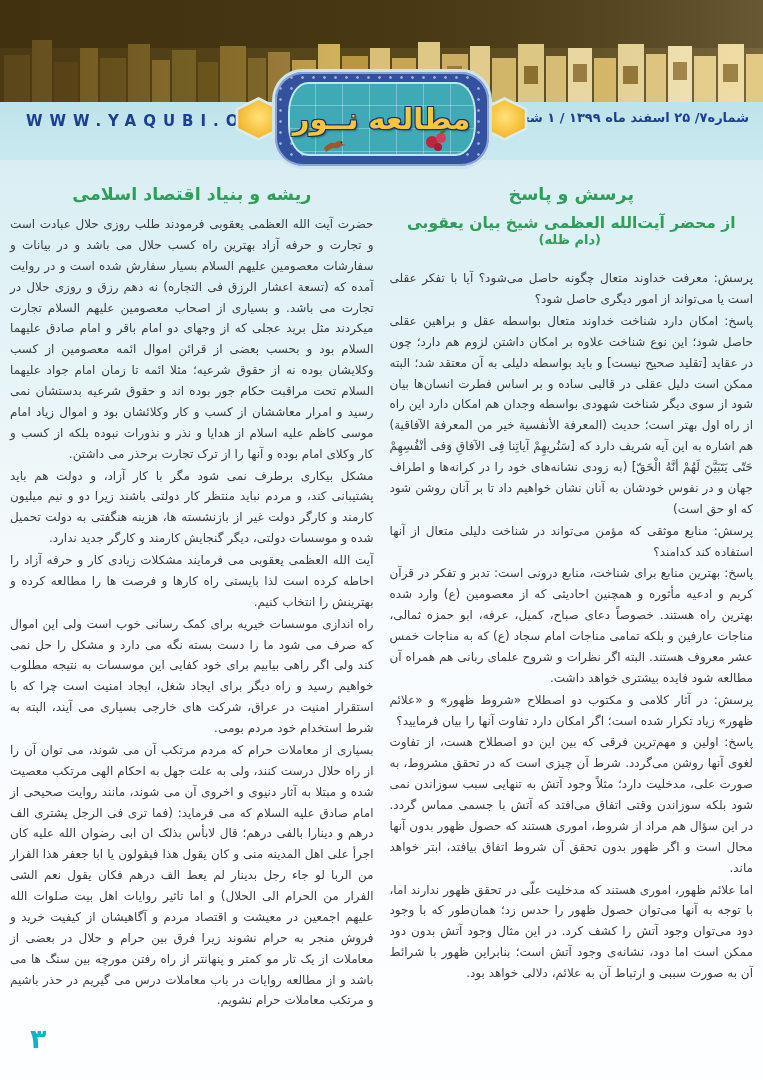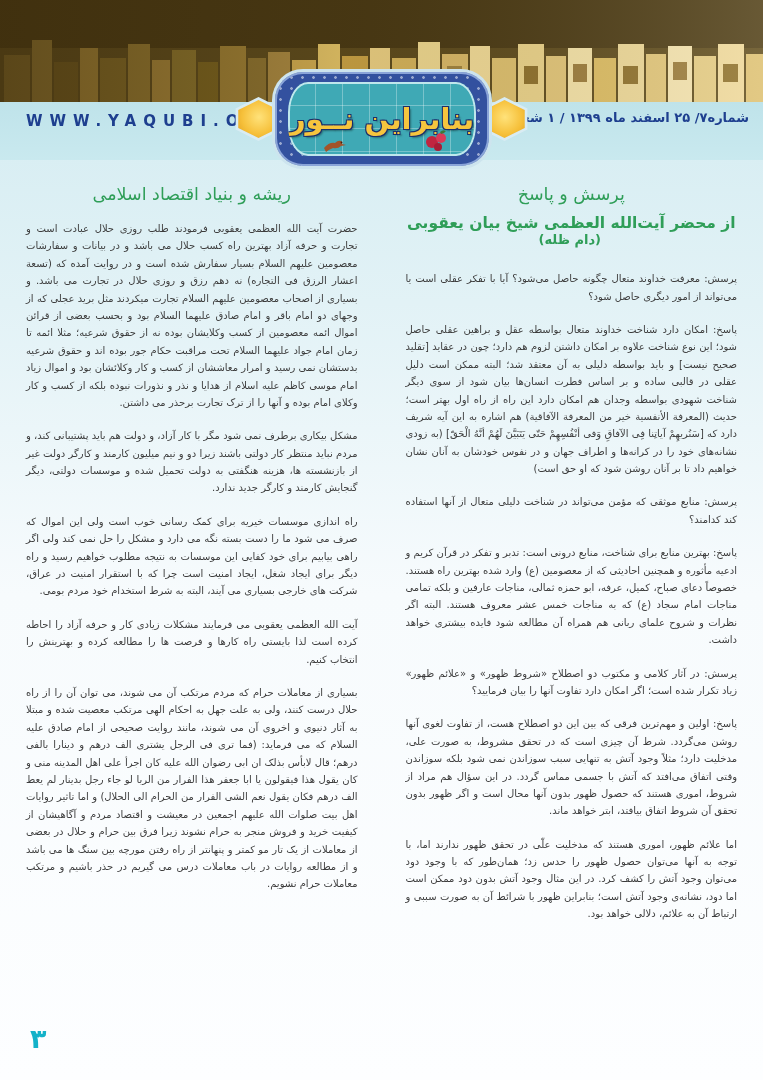--- a/index.html
+++ b/index.html
@@ -82,30 +82,30 @@
   .pomegranate{position:absolute;right:26px;bottom:2px;}
 
   
   .content{
     position:absolute;top:166px;left:0;right:0;
     padding:16px 10px 0 10px;
     display:flex;gap:16px;direction:rtl;
   }
   .col{flex:1;min-width:0;direction:rtl;}
   .col-heading{
-    text-align:center;font-size:17.5px;font-weight:normal;color:#2f9e58;
+    text-align:center;font-size:17.5px;font-weight:bold;color:#2f9e58;
     margin:2px 0 10px;
   }
   .sub-heading{
     text-align:center;font-size:15.5px;font-weight:bold;color:#2f9e58;
     margin:0 0 14px;
   }
   .sub-note{font-size:13px;vertical-align:super;font-weight:bold;margin-right:3px;}
   .para{
-    margin:16px;font-size:10px;line-height:1.74;color:#3d3d3d;
+    margin:0;font-size:12px;line-height:1.74;color:#3d3d3d;
     text-align:justify;text-justify:inter-word;direction:rtl;
   }
   .para + .para{margin-top:1px;}
 
   
   .page-number{
     position:absolute;left:30px;bottom:26px;
     font-size:27px;font-weight:bold;color:#14b2c9;
   }
 </style>
@@ -172,21 +172,21 @@
 
     <div class="website">WWW.YAQUBI.ORG</div>
     <div class="issue-line">شماره۷/ ۲۵ اسفند  ماه ۱۳۹۹ / ۱ شعبان۱۴۴۲</div>
 
     <div class="banner">
       <div class="hex-wrap hex-left">
           <div class="hex"></div>
         </div>
       <div class="banner-frame">
         <div class="banner-inner">
-          <span class="banner-title">بنابراین نــور</span>
+          <span class="banner-title">مطالعه نــور</span>
           <svg class="bird" width="26" height="18" viewBox="0 0 26 18" aria-hidden="true">
             <path d="M2 14 Q7 8 13 9 Q16 6 19 7 Q21 8 20 10 L24 11 L19 12 Q16 15 11 14 Q6 16 4 18 Z" fill="#a2542a"></path>
             <circle cx="19.5" cy="8.5" r="0.9" fill="#40210f"></circle>
           </svg>
           <svg class="pomegranate" width="28" height="26" viewBox="0 0 28 26" aria-hidden="true">
             <circle cx="10" cy="14" r="6" fill="#c02540"></circle>
             <circle cx="19" cy="10" r="5" fill="#d93a57"></circle>
             <circle cx="16" cy="19" r="4" fill="#a81c35"></circle>
             <path d="M18 4 Q21 1 24 3 Q22 6 19 6 Z" fill="#3d7a3a"></path>
           </svg>
@@ -215,22 +215,22 @@
           <p class="para">پاسخ: اولین و مهم‌ترین فرقی که بین این دو اصطلاح هست، از تفاوت لغوی آنها روشن می‌گردد. شرط آن چیزی است که در تحقق مشروط، به صورت علی، مدخلیت دارد؛ مثلاً وجود آتش به تنهایی سبب سوزاندن نمی شود بلکه سوزاندن وقتی اتفاق می‌افتد که آتش با جسمی مماس گردد. در این سؤال هم مراد از شروط، اموری هستند که حصول ظهور بدون آنها محال است و اگر ظهور بدون تحقق آن شروط اتفاق بیافتد، ابتر خواهد ماند.</p>
           <p class="para">اما علائم ظهور، اموری هستند که مدخلیت علّی در تحقق ظهور ندارند اما، با توجه به آنها می‌توان حصول ظهور را حدس زد؛ همان‌طور که با وجود دود می‌توان وجود آتش را کشف کرد. در این مثال وجود آتش بدون دود ممکن است اما دود، نشانه‌ی وجود آتش است؛ بنابراین ظهور با شرائط آن به صورت سببی و ارتباط آن به علائم، دلالی خواهد بود.</p>
         </div>
     </div>
 
     <div class="col">
       <div class="col-heading">ریشه و بنیاد اقتصاد اسلامی</div>
       <div>
           <p class="para">حضرت آیت الله العظمی یعقوبی فرمودند طلب روزی حلال عبادت است و تجارت و حرفه آزاد بهترین راه کسب حلال می باشد و در بیانات و سفارشات معصومین علیهم السلام بسیار سفارش شده است و در روایت آمده که (تسعة اعشار الرزق فی التجاره) نه دهم رزق و روزی حلال در تجارت می باشد. و بسیاری از اصحاب معصومین علیهم السلام تجارت میکردند مثل برید عجلی که از وجهای دو امام باقر و امام صادق علیهما السلام بود و بحسب بعضی از قرائن اموال ائمه معصومین از کسب وکلایشان بوده نه از حقوق شرعیه؛ مثلا ائمه تا زمان امام جواد علیهما السلام تحت مراقبت حکام جور بوده اند و حقوق شرعیه بدستشان نمی رسید و امرار معاششان از کسب و کار وکلائشان بود و اموال زیاد امام موسی کاظم علیه اسلام از هدایا و نذر و نذورات نبوده بلکه از کسب  و کار وکلای امام بوده  و آنها را از ترک تجارت برحذر می داشتن.</p>
           <p class="para">مشکل بیکاری برطرف نمی شود مگر با کار آزاد، و دولت هم باید پشتیبانی کند، و مردم نباید منتظر کار دولتی باشند زیرا دو و نیم میلیون کارمند و کارگر دولت غیر از بازنشسته ها، هزینه هنگفتی به دولت تحمیل شده و موسسات دولتی، دیگر گنجایش کارمند و کارگر جدید ندارد.</p>
+          <p class="para">آیت الله العظمی یعقوبی می فرمایند مشکلات زیادی کار و حرفه آزاد را احاطه کرده است لذا بایستی راه کارها و فرصت ها را مطالعه کرده و بهترینش را انتخاب کنیم.</p>
           <p class="para">راه اندازی موسسات خیریه برای کمک رسانی خوب است ولی این اموال که صرف می شود ما را دست بسته نگه می دارد و مشکل را حل نمی کند ولی اگر راهی بیابیم برای خود کفایی این موسسات به نتیجه مطلوب خواهیم رسید و راه دیگر برای ایجاد شغل، ایجاد امنیت است چرا که با استقرار امنیت در عراق، شرکت های خارجی بسیاری می آیند، البته به شرط استخدام خود مردم بومی.</p>
-          <p class="para">آیت الله العظمی یعقوبی می فرمایند مشکلات زیادی کار و حرفه آزاد را احاطه کرده است لذا بایستی راه کارها و فرصت ها را مطالعه کرده و بهترینش را انتخاب کنیم.</p>
           <p class="para">بسیاری از معاملات حرام که مردم مرتکب آن می شوند، می توان آن را از راه حلال درست کنند، ولی به علت جهل به احکام الهی مرتکب معصیت شده و مبتلا به آثار دنیوی و اخروی آن می شوند، مانند روایت صحیحی از امام صادق علیه السلام که می فرماید: (فما تری فی الرجل یشتری الف درهم و دینارا بالفی درهم؛ قال لابأس بذلک ان ابی رضوان الله علیه کان اجرأ علی اهل المدینه منی و کان یقول هذا فیقولون یا ابا جعفر هذا الفرار من الربا لو جاء رجل بدینار لم یعط الف درهم فکان یقول نعم الشی الفرار من الحرام الی الحلال) و اما تاثیر روایات اهل بیت صلوات الله علیهم اجمعین در معیشت و اقتصاد مردم و آگاهیشان از کیفیت خرید و فروش منجر به حرام نشوند زیرا فرق بین حرام و حلال در بعضی از معاملات از یک تار مو کمتر و پنهانتر از راه رفتن مورچه بین سنگ ها می باشد و از مطالعه روایات در باب معاملات درس می گیریم در حذر باشیم و مرتکب معاملات حرام نشویم.</p>
         </div>
     </div>
 
   </div>
 
   <div class="page-number">۳</div>
 
 </div>
 

